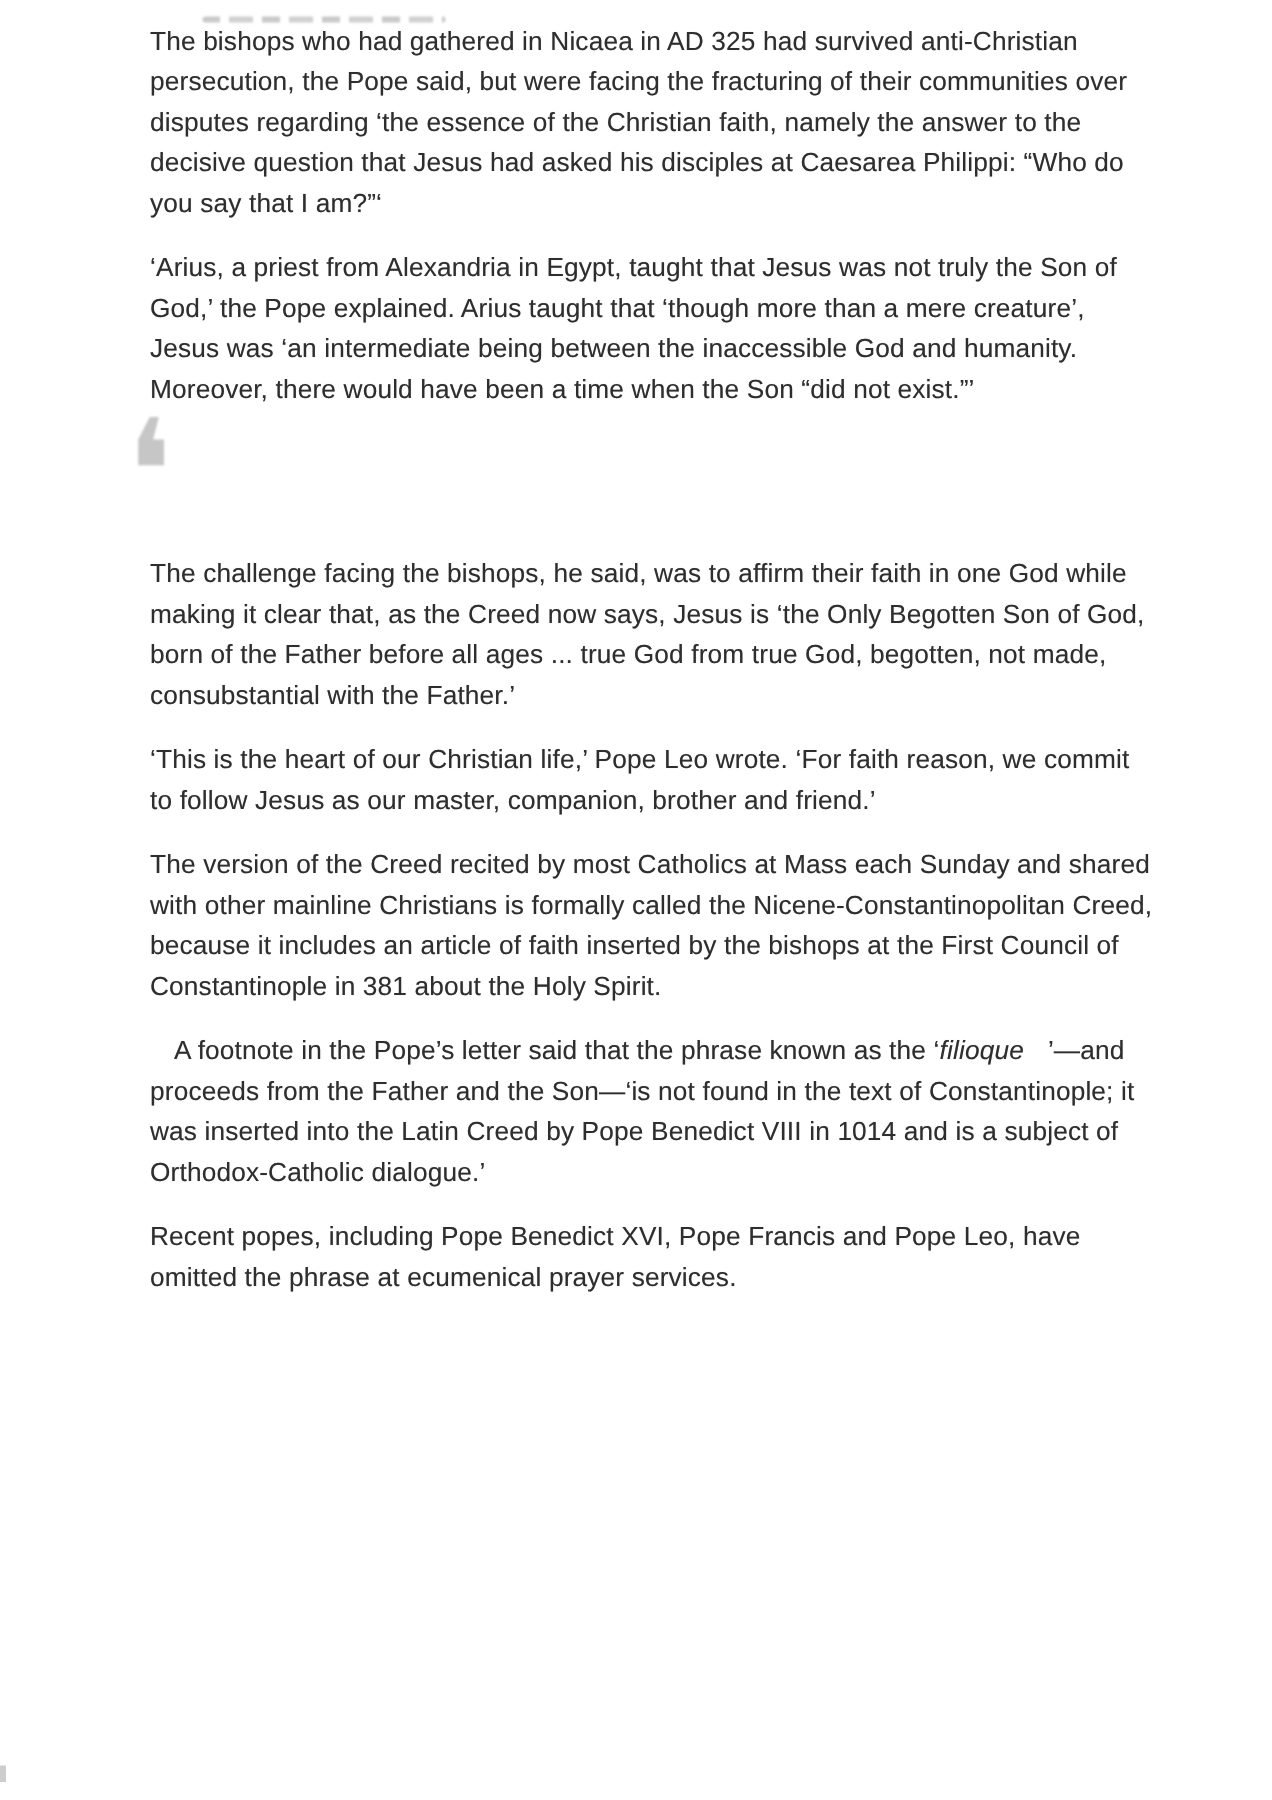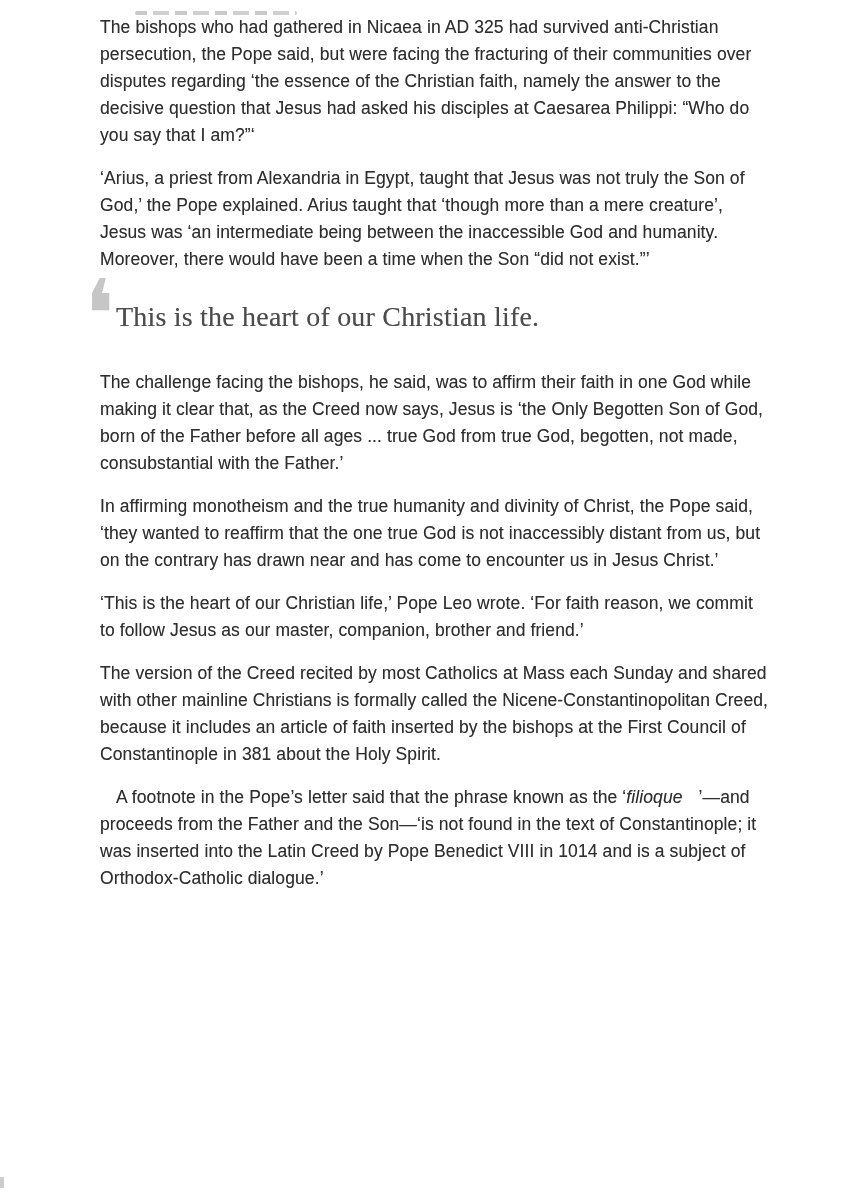--- a/index.html
+++ b/index.html
@@ -92,30 +92,29 @@
   <div class="edge-artifact"></div>
 
   <div class="content">
 
     <p class="para">The bishops who had gathered in Nicaea in AD 325 had survived anti-Christian persecution, the Pope said, but were facing the fracturing of their communities over disputes regarding ‘the essence of the Christian faith, namely the answer to the decisive question that Jesus had asked his disciples at Caesarea Philippi: “Who do you say that I am?”‘</p>
 
     <p class="para">‘Arius, a priest from Alexandria in Egypt, taught that Jesus was not truly the Son of God,’ the Pope explained. Arius taught that ‘though more than a mere creature’, Jesus was ‘an intermediate being between the inaccessible God and humanity. Moreover, there would have been a time when the Son “did not exist.”’</p>
 
     <div class="pullquote">
       <span class="pullquote-mark">❛</span>
-      <span class="pullquote-text">This is the heart of our Christian life.</span>
     </div>
 
     <p class="para">The challenge facing the bishops, he said, was to affirm their faith in one God while making it clear that, as the Creed now says, Jesus is ‘the Only Begotten Son of God, born of the Father before all ages ... true God from true God, begotten, not made, consubstantial with the Father.’</p>
 
 
-    <p class="para">In affirming monotheism and the true humanity and divinity of Christ, the Pope said, ‘they wanted to reaffirm that the one true God is not inaccessibly distant from us, but on the contrary has drawn near and has come to encounter us in Jesus Christ.’</p>
 
     <p class="para">‘This is the heart of our Christian life,’ Pope Leo wrote. ‘For faith reason, we commit to follow Jesus as our master, companion, brother and friend.’</p>
 
     <p class="para">The version of the Creed recited by most Catholics at Mass each Sunday and shared with other mainline Christians is formally called the Nicene-Constantinopolitan Creed, because it includes an article of faith inserted by the bishops at the First Council of Constantinople in 381 about the Holy Spirit.</p>
 
 
     <p class="para"><span class="seg">A footnote in the Pope’s letter said that the phrase known as the ‘</span><em class="it">filioque</em><span class="seg">’—and proceeds from the Father and the Son—‘is not found in the text of Constantinople; it was inserted into the Latin Creed by Pope Benedict VIII in 1014 and is a subject of Orthodox-Catholic dialogue.’</span></p>
 
+    <p class="para">Recent popes, including Pope Benedict XVI, Pope Francis and Pope Leo, have omitted the phrase at ecumenical prayer services.</p>
 
   </div>
 </div>
 
 </body></html>

